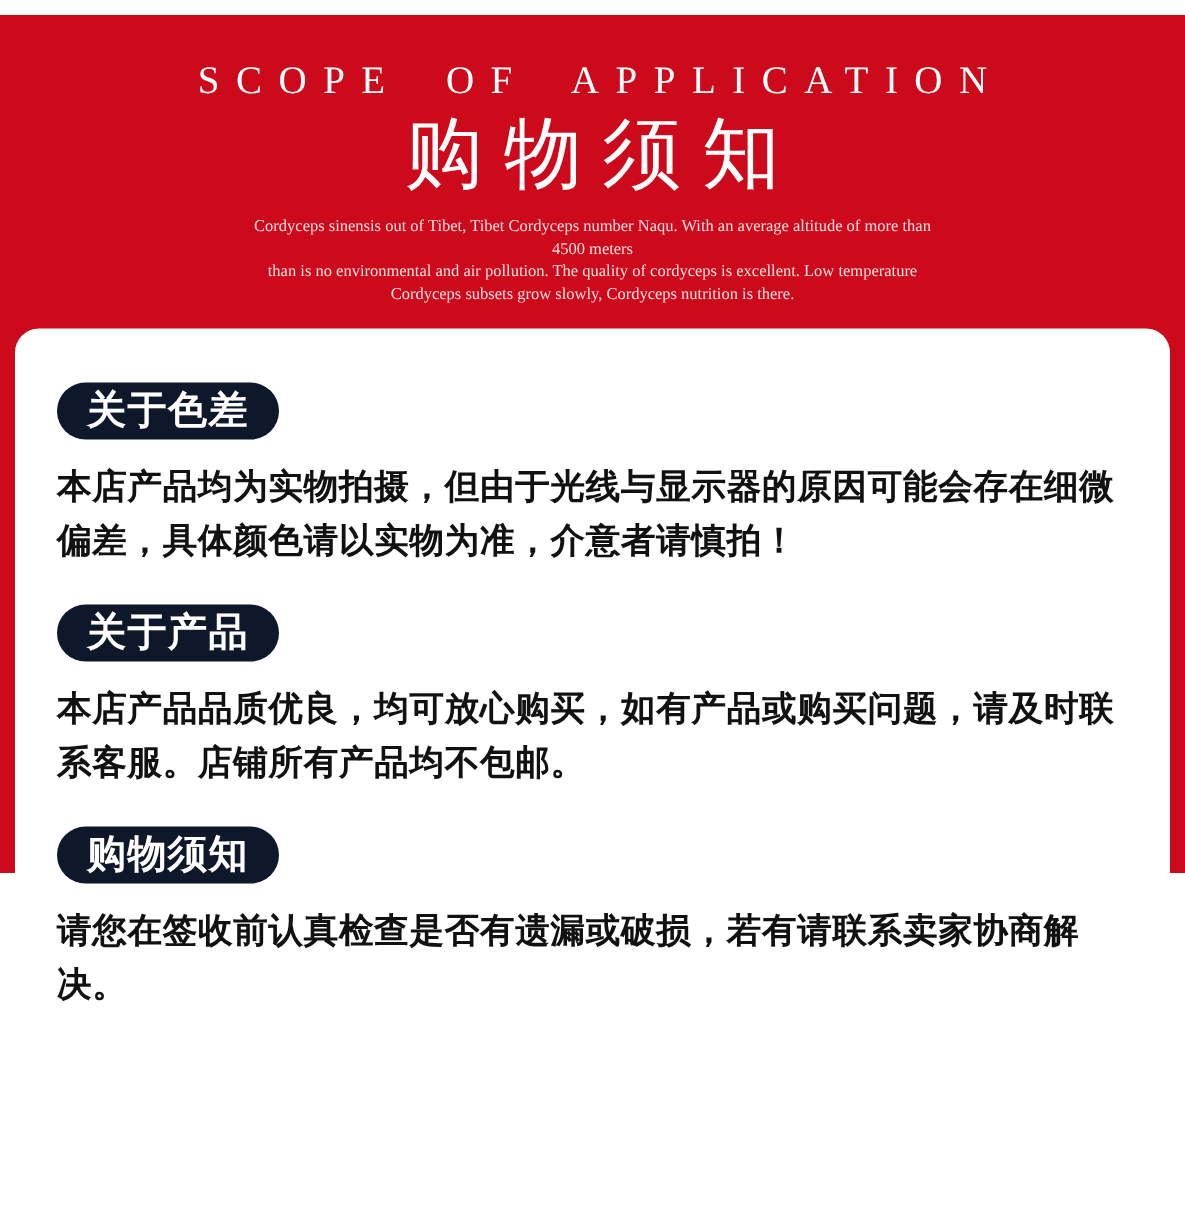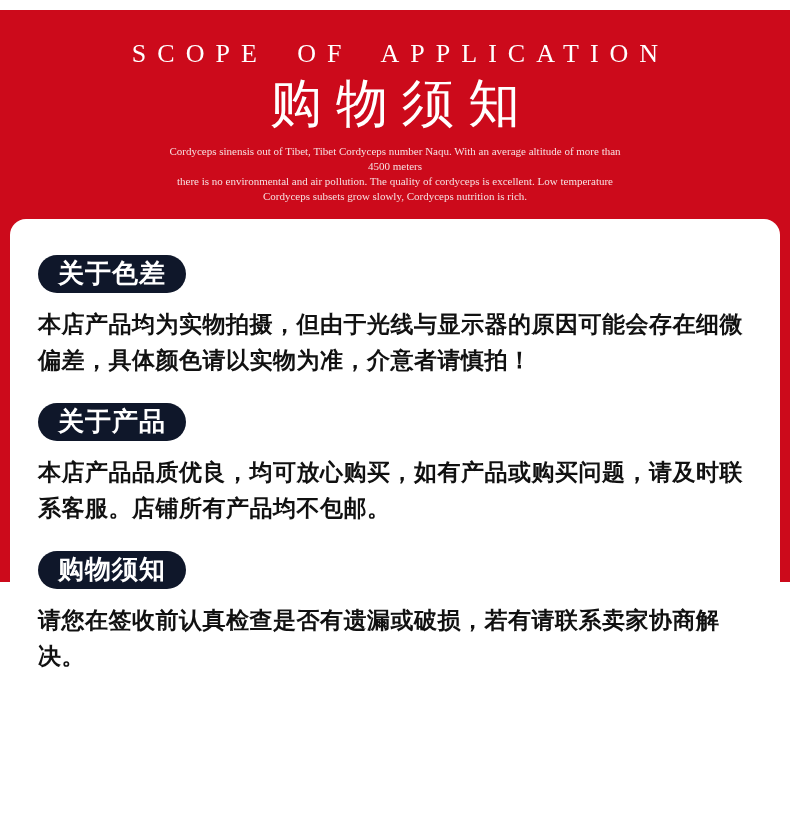--- a/index.html
+++ b/index.html
@@ -96,22 +96,22 @@
 </head>
 <body>
 
 <div class="banner">
 
   <div class="header">
     <div class="eyebrow">SCOPE OF APPLICATION</div>
     <div class="main-title">购物须知</div>
     <div class="description">
       <div>Cordyceps sinensis out of Tibet, Tibet Cordyceps number Naqu. With an average altitude of more than 4500 meters</div>
-      <div>there is no environmental and air pollution. The quality of cordyceps is excellent. Low temperature</div>
-      <div>Cordyceps subsets grow slowly, Cordyceps nutrition is rich.</div>
+      <div>than is no environmental and air pollution. The quality of cordyceps is excellent. Low temperature</div>
+      <div>Cordyceps subsets grow slowly, Cordyceps nutrition is there.</div>
     </div>
   </div>
 
   <div class="card">
 
     <div class="section first">
       <div class="section-pill">关于色差</div>
       <p class="section-body">本店产品均为实物拍摄，但由于光线与显示器的原因可能会存在细微偏差，具体颜色请以实物为准，介意者请慎拍！</p>
     </div>
 

